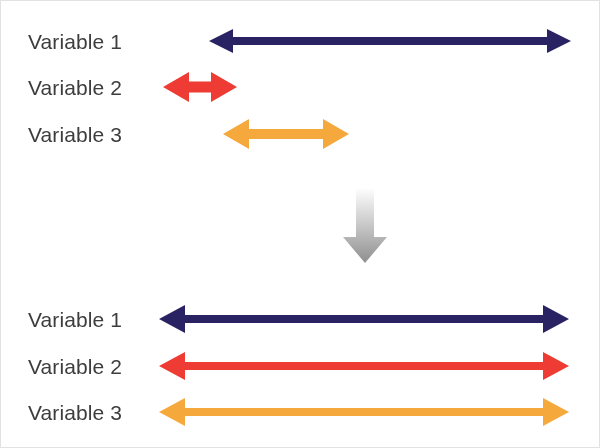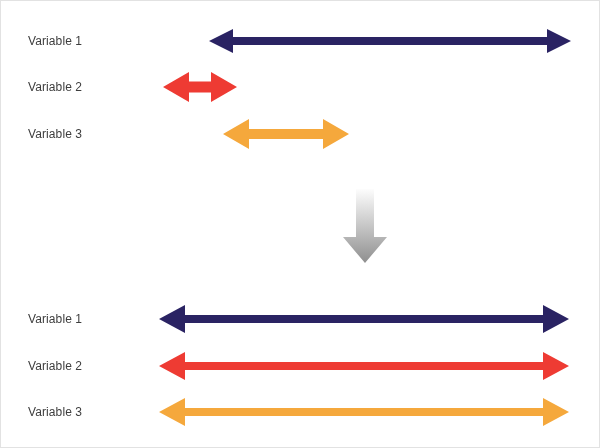--- a/index.html
+++ b/index.html
@@ -13,21 +13,21 @@
     height: 448px;
     background: #ffffff;
     box-sizing: border-box;
     border: 1px solid #e2e2e2;
     overflow: hidden;
     font-family: "Liberation Sans", sans-serif;
   }
   .var-label {
     position: absolute;
     font-family: "Liberation Sans", sans-serif;
-    font-size: 12px;
+    font-size: 21px;
     font-weight: 400;
     color: #3d3d3d;
     letter-spacing: 0.1px;
     white-space: nowrap;
     line-height: 1;
     transform: translateY(-50%);
   }
   .arrow-layer {
     position: absolute;
     left: 0;

